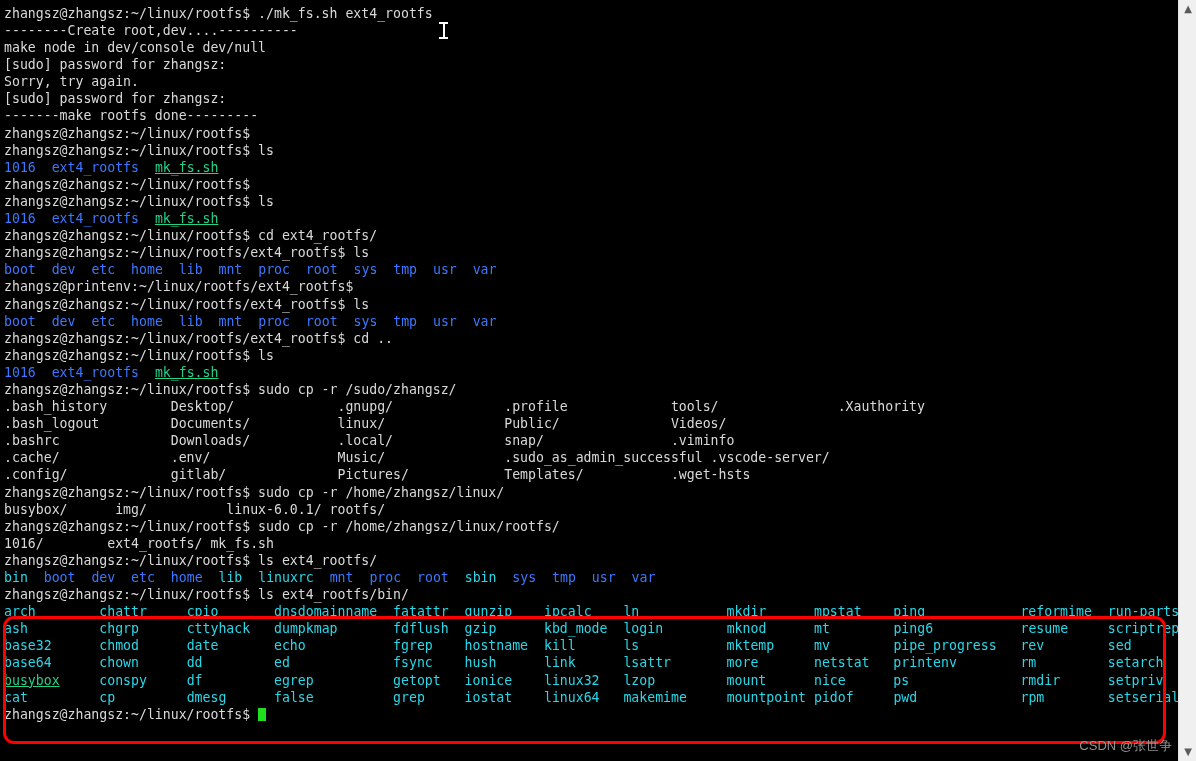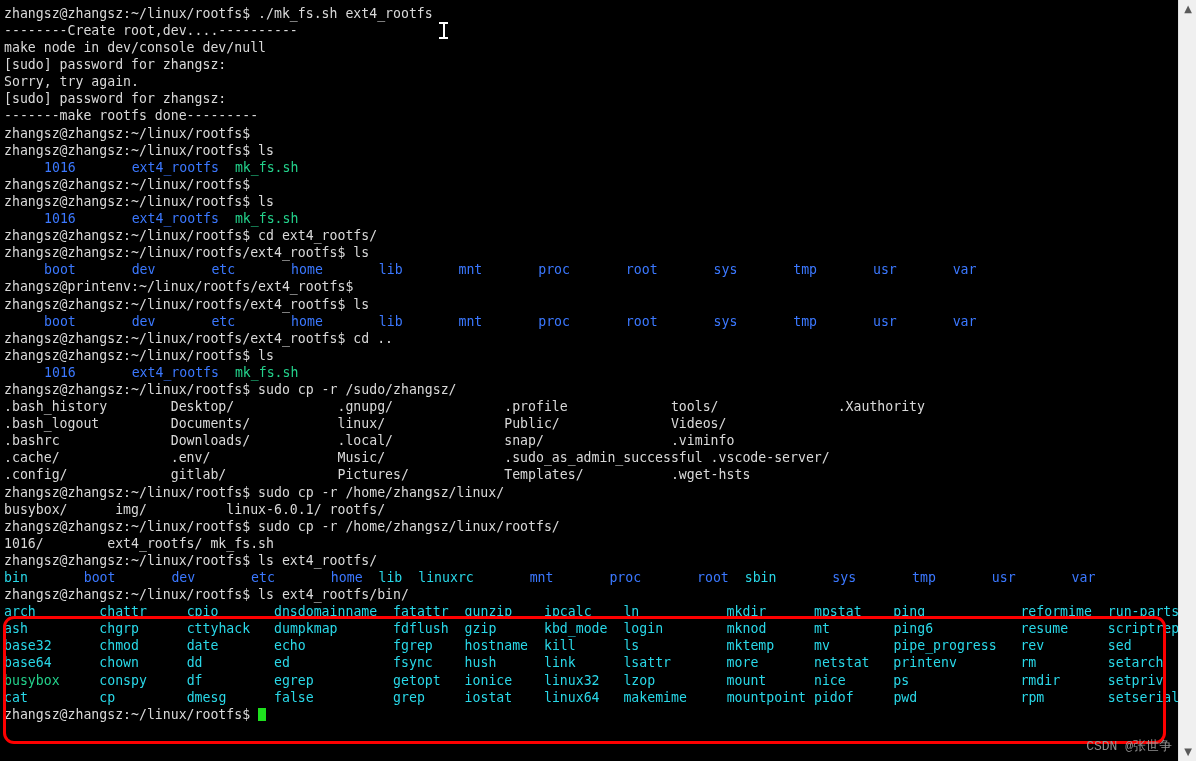--- a/index.html
+++ b/index.html
@@ -32,23 +32,23 @@
     line-height: 17.1px;
     font-size: 13.2px;
     white-space: pre;
     color: #d8d8d8;
     letter-spacing: 0px;
     padding-left: 4px;
     box-sizing: border-box;
   }
   .line.first { padding-top: 5px; height: 22px; }
   .c-white   { color: #d9d9d9; }
-  .c-blue    { color: #3b78ff; margin-left: 40px; }
+  .c-blue    { color: #3b78ff; }
   .c-cyan    { color: #29d8e8; }
-  .c-green   { color: #23d18b; }
+  .c-green   { color: #23d18b; text-decoration: underline; }
 
   
   .cursor-block {
     display: inline-block;
     width: 8px;
     height: 13px;
     background: #1ee01e;
     vertical-align: -2px;
   }
 
@@ -105,21 +105,21 @@
     left: 1px; top: 18px; width: 16px; height: 0px;
     background: #cdcdcd;
   }
 
   
   #watermark {
     position: absolute;
     right: 24px;
     bottom: 6px;
     color: #9a9a9a;
-    font-family: Liberation Mono, monospace;
+    font-family: Liberation Sans, sans-serif;
     font-size: 13px;
     white-space: nowrap;
     pointer-events: none;
     opacity: 0.95;
   }
 </style>
 </head>
 <body>
 
 <div id="screen">

